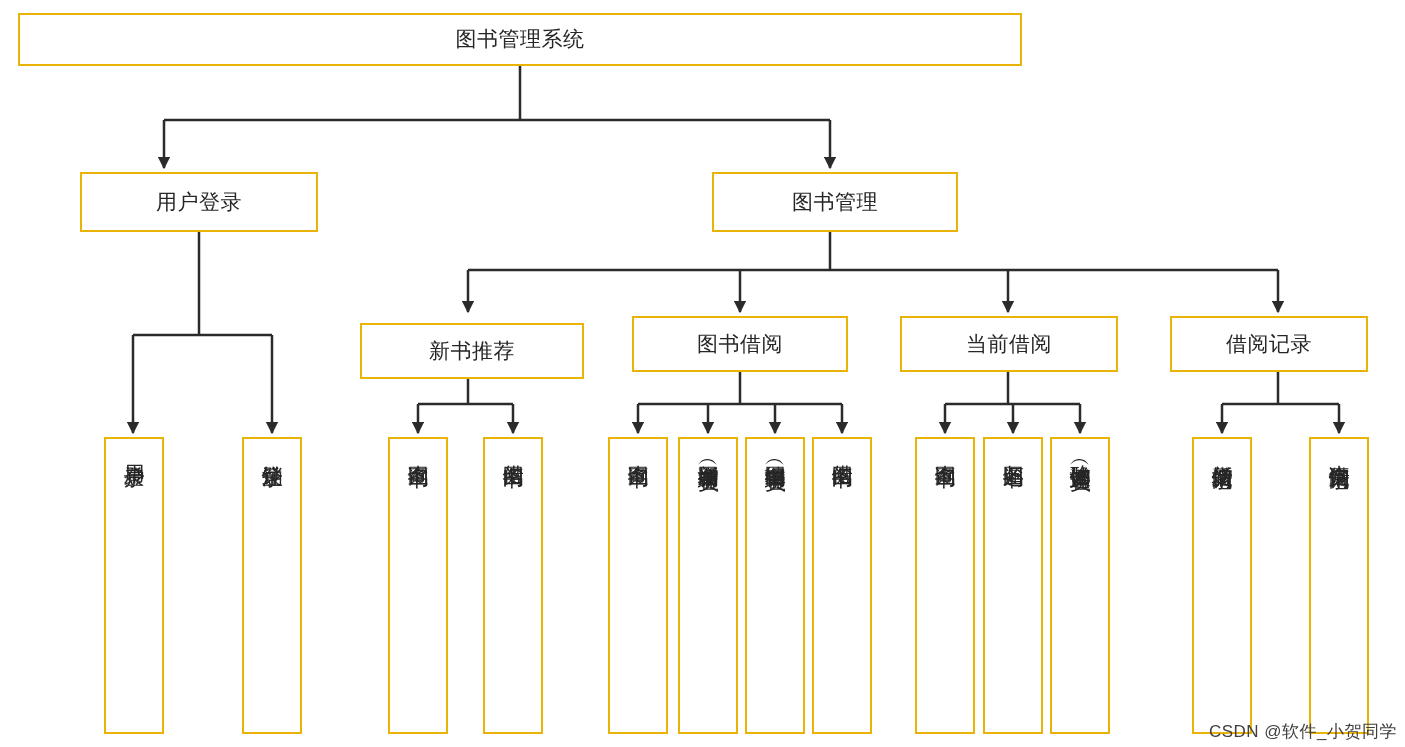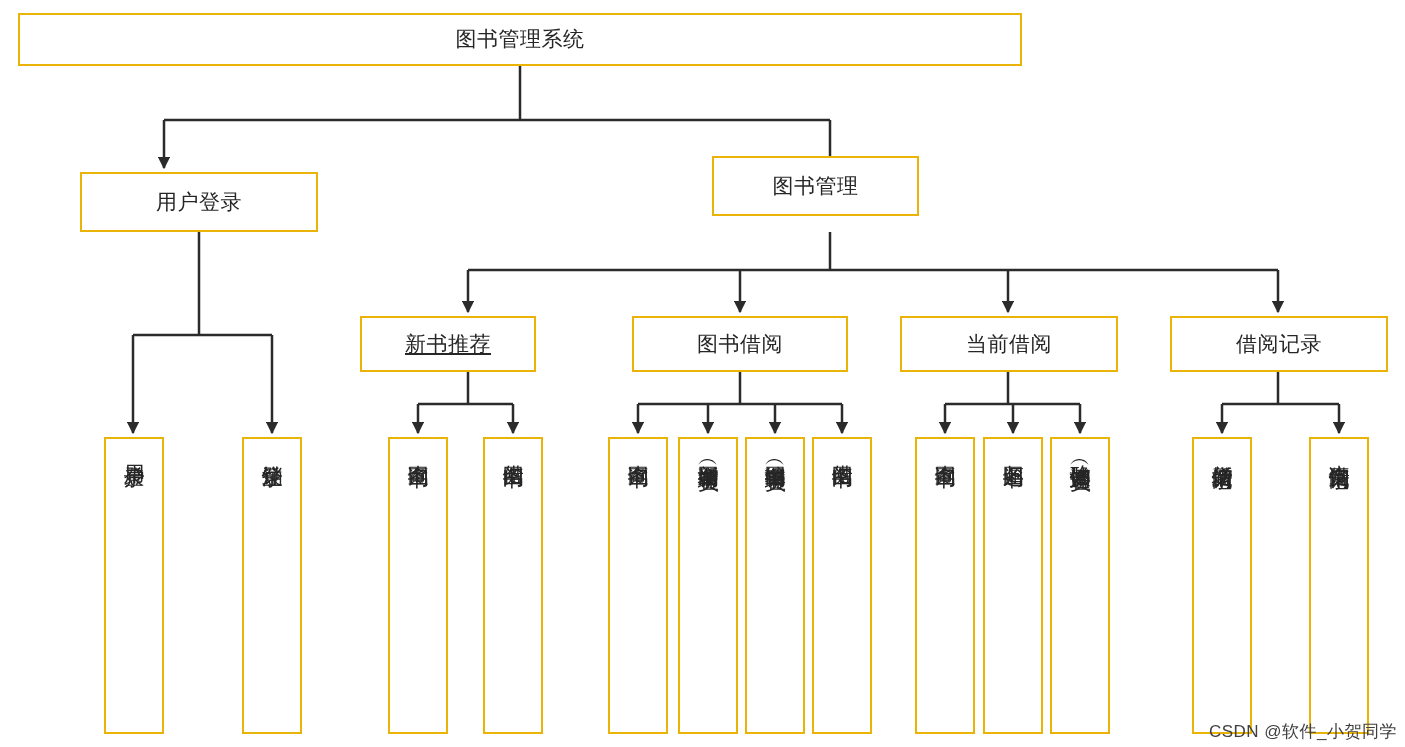--- a/index.html
+++ b/index.html
@@ -122,34 +122,34 @@
     </g>
   </svg>
 
   <div class="node horiz" id="root-node" style="left: 18px; top: 13px; width: 1004px; height: 53px;">
     <span class="label">图书管理系统</span>
   </div>
 
   <div class="node horiz lv1" style="left: 80px; top: 172px; width: 238px; height: 60px;">
     <span class="label">用户登录</span>
   </div>
-  <div class="node horiz lv1" style="left: 712px; top: 156px; width: 207px; height: 60px;">
+  <div class="node horiz lv1" style="left: 712px; top: 172px; width: 246px; height: 60px;">
     <span class="label">图书管理</span>
   </div>
 
-  <div class="node horiz lv2" style="left: 360px; top: 316px; width: 176px; height: 56px; text-decoration: underline;">
+  <div class="node horiz lv2" style="left: 360px; top: 323px; width: 224px; height: 56px;">
     <span class="label">新书推荐</span>
   </div>
   <div class="node horiz lv2" style="left: 632px; top: 316px; width: 216px; height: 56px;">
     <span class="label">图书借阅</span>
   </div>
   <div class="node horiz lv2" style="left: 900px; top: 316px; width: 218px; height: 56px;">
     <span class="label">当前借阅</span>
   </div>
-  <div class="node horiz lv2" style="left: 1170px; top: 316px; width: 218px; height: 56px;">
+  <div class="node horiz lv2" style="left: 1170px; top: 316px; width: 198px; height: 56px;">
     <span class="label">借阅记录</span>
   </div>
 
   <div class="node vert leaf" style="left: 104px; top: 437px; width: 60px; height: 297px;">
     <span class="label">用户登录</span>
   </div>
   <div class="node vert leaf" style="left: 242px; top: 437px; width: 60px; height: 297px;">
     <span class="label">注销登录</span>
   </div>
   <div class="node vert leaf" style="left: 388px; top: 437px; width: 60px; height: 297px;">

